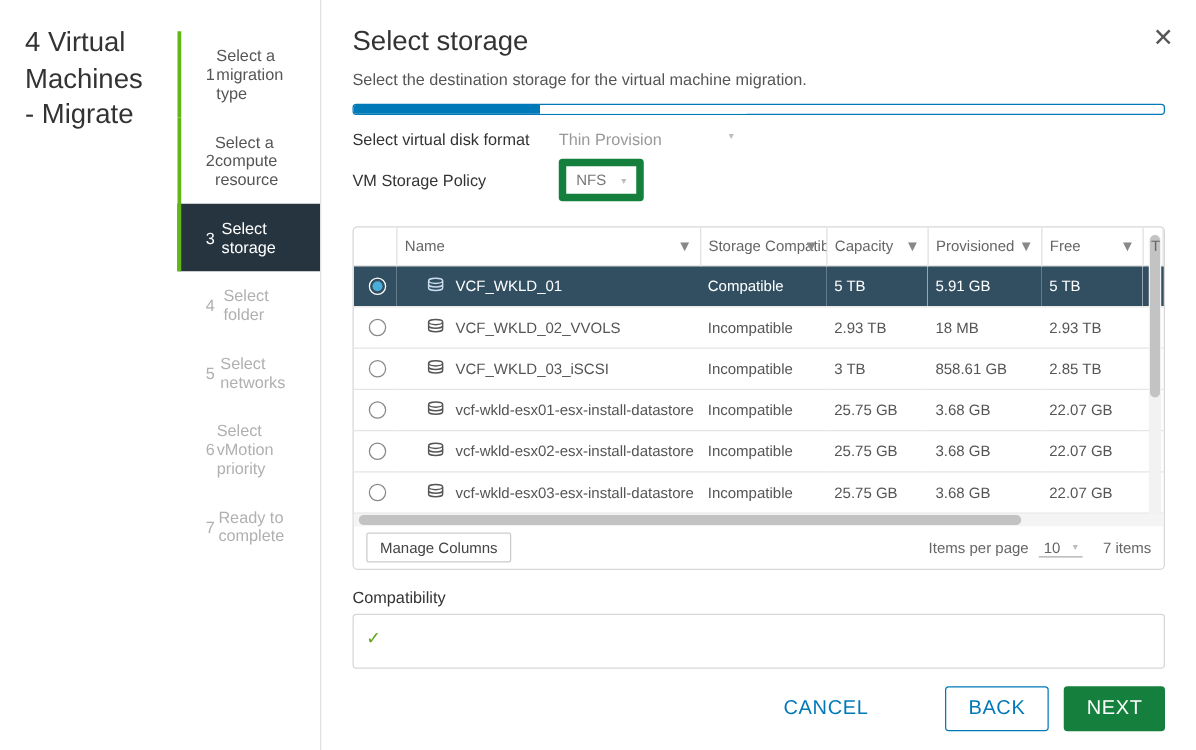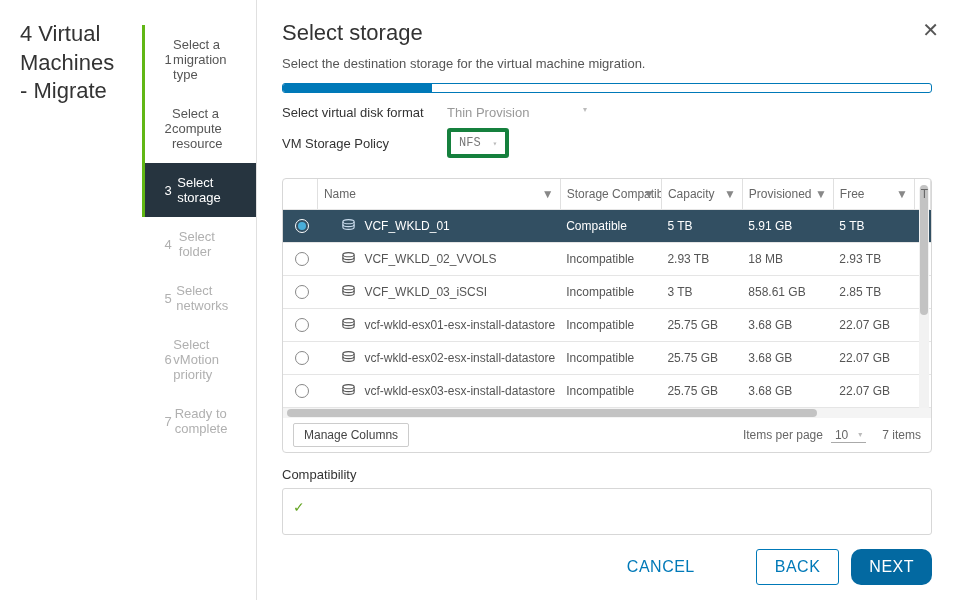--- a/index.html
+++ b/index.html
@@ -85,31 +85,30 @@
     color: #0079b8;
     border: none;
   }
   .tab.active { background: #0079b8; color: #fff; }
   .form-rows { margin-top: 12px; }
   .form-row { display: flex; align-items: center; margin-bottom: 8px; }
   .form-label { width: 165px; color: #333; font-size: 13px; }
   .readonly-val { color: #999; width: 140px; display:flex; align-items:flex-start; justify-content:space-between;}
   .dd-caret { font-size: 8px; color: #bbb; margin-left: 6px; }
   .select-pill {
-    border: 4px solid #15803d;
+    border: 6px solid #15803d;
     border-radius: 3px;
     padding: 4px 8px;
     font-size: 12px;
     color: #777;
     display: inline-flex;
     align-items: center;
     gap: 6px;
     background: #fff;
     cursor: pointer;
-    font-family: Liberation Mono, monospace;
   }
   
   .table-wrap {
     margin-top: 12px;
     border: 1px solid #d7d7d7;
     border-radius: 4px;
     position: relative;
   }
   .scroll-ind {
     position: absolute;
@@ -227,21 +226,21 @@
   .btn {
     font-size: 16px;
     letter-spacing: .5px;
     padding: 8px 18px;
     border-radius: 3px;
     cursor: pointer;
     border: none;
   }
   .btn-link { background: none; color: #0079b8; }
   .btn-outline { background: #fff; color: #0079b8; border: 1px solid #0079b8; margin-left: 31px; }
-  .btn-primary { background: #0369a1; color: #fff; border-radius: 10px; }
+  .btn-primary { background: #15803d; color: #fff; }
 </style>
 </head>
 <body>
 
 <div class="app">
 
   <div class="sidebar">
     <div class="sidebar-title">4 Virtual Machines - Migrate</div>
     <ul class="steps" id="steps-list">
         <li class="step-item done">

